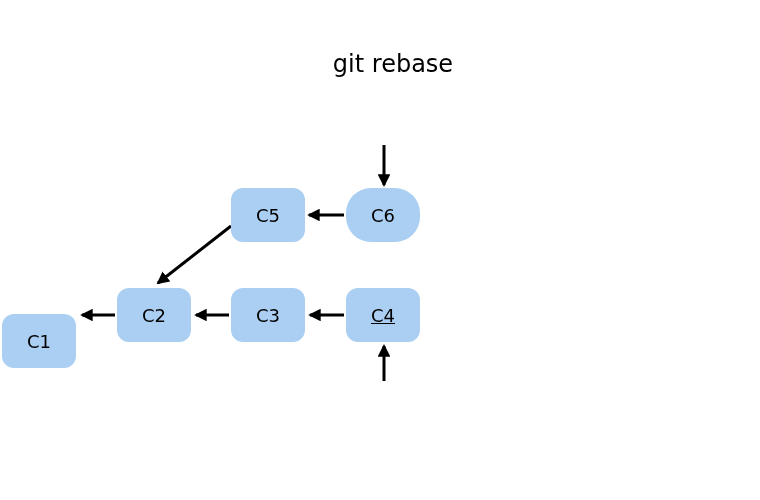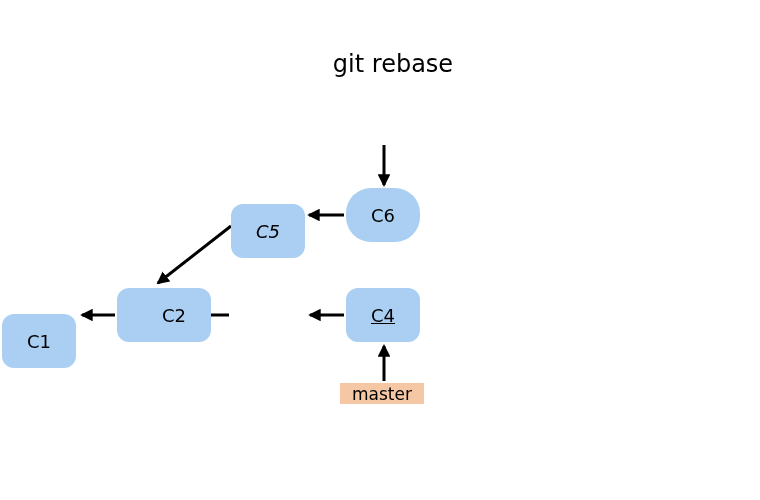--- a/index.html
+++ b/index.html
@@ -55,24 +55,24 @@
     position: absolute;
     height: 21px;
     background: var(--branch-fill);
     display: flex;
     align-items: center;
     justify-content: center;
     font-size: 17px;
   }
   
   .node-c1 { left: 2px;   top: 288px; margin-top: 26px; }
-  .node-c2 { left: 117px; top: 288px; padding-left: 20px; }
+  .node-c2 { left: 117px; top: 288px; }
   .node-c3 { left: 231px; top: 288px; }
   .node-c4 { left: 346px; top: 288px; text-decoration: underline; }
-  .node-c5 { left: 231px; top: 204px; font-style: italic; }
+  .node-c5 { left: 231px; top: 188px; }
   .node-c6 { left: 346px; top: 188px; border-radius: 25px; }
   .branch-dev    { left: 345px; top: 123px; width: 78px; }
   .branch-master { left: 340px; top: 383px; width: 84px; }
 </style>
 </head>
 <body>
 
 <div class="canvas">
 
   <h1 class="title">git rebase</h1>
@@ -91,27 +91,27 @@
     <line x1="344" y1="315" x2="310" y2="315" stroke="#000" stroke-width="3" marker-end="url(#ah)"></line>
     <line x1="384" y1="381" x2="384" y2="346" stroke="#000" stroke-width="3" marker-end="url(#ah)"></line>
   </svg>
 
   <div class="node node-c1">
     <span>C1</span>
   </div>
   <div class="node node-c2">
     <span>C2</span>
   </div>
+  <div class="node node-c3">
+    <span>C3</span>
+  </div>
   <div class="node node-c4">
     <span>C4</span>
   </div>
   <div class="node node-c5">
     <span>C5</span>
   </div>
   <div class="node node-c6">
     <span>C6</span>
   </div>
 
-  <div class="branch branch-master">
-    <span>master</span>
-  </div>
 
 </div>
 
 </body></html>

